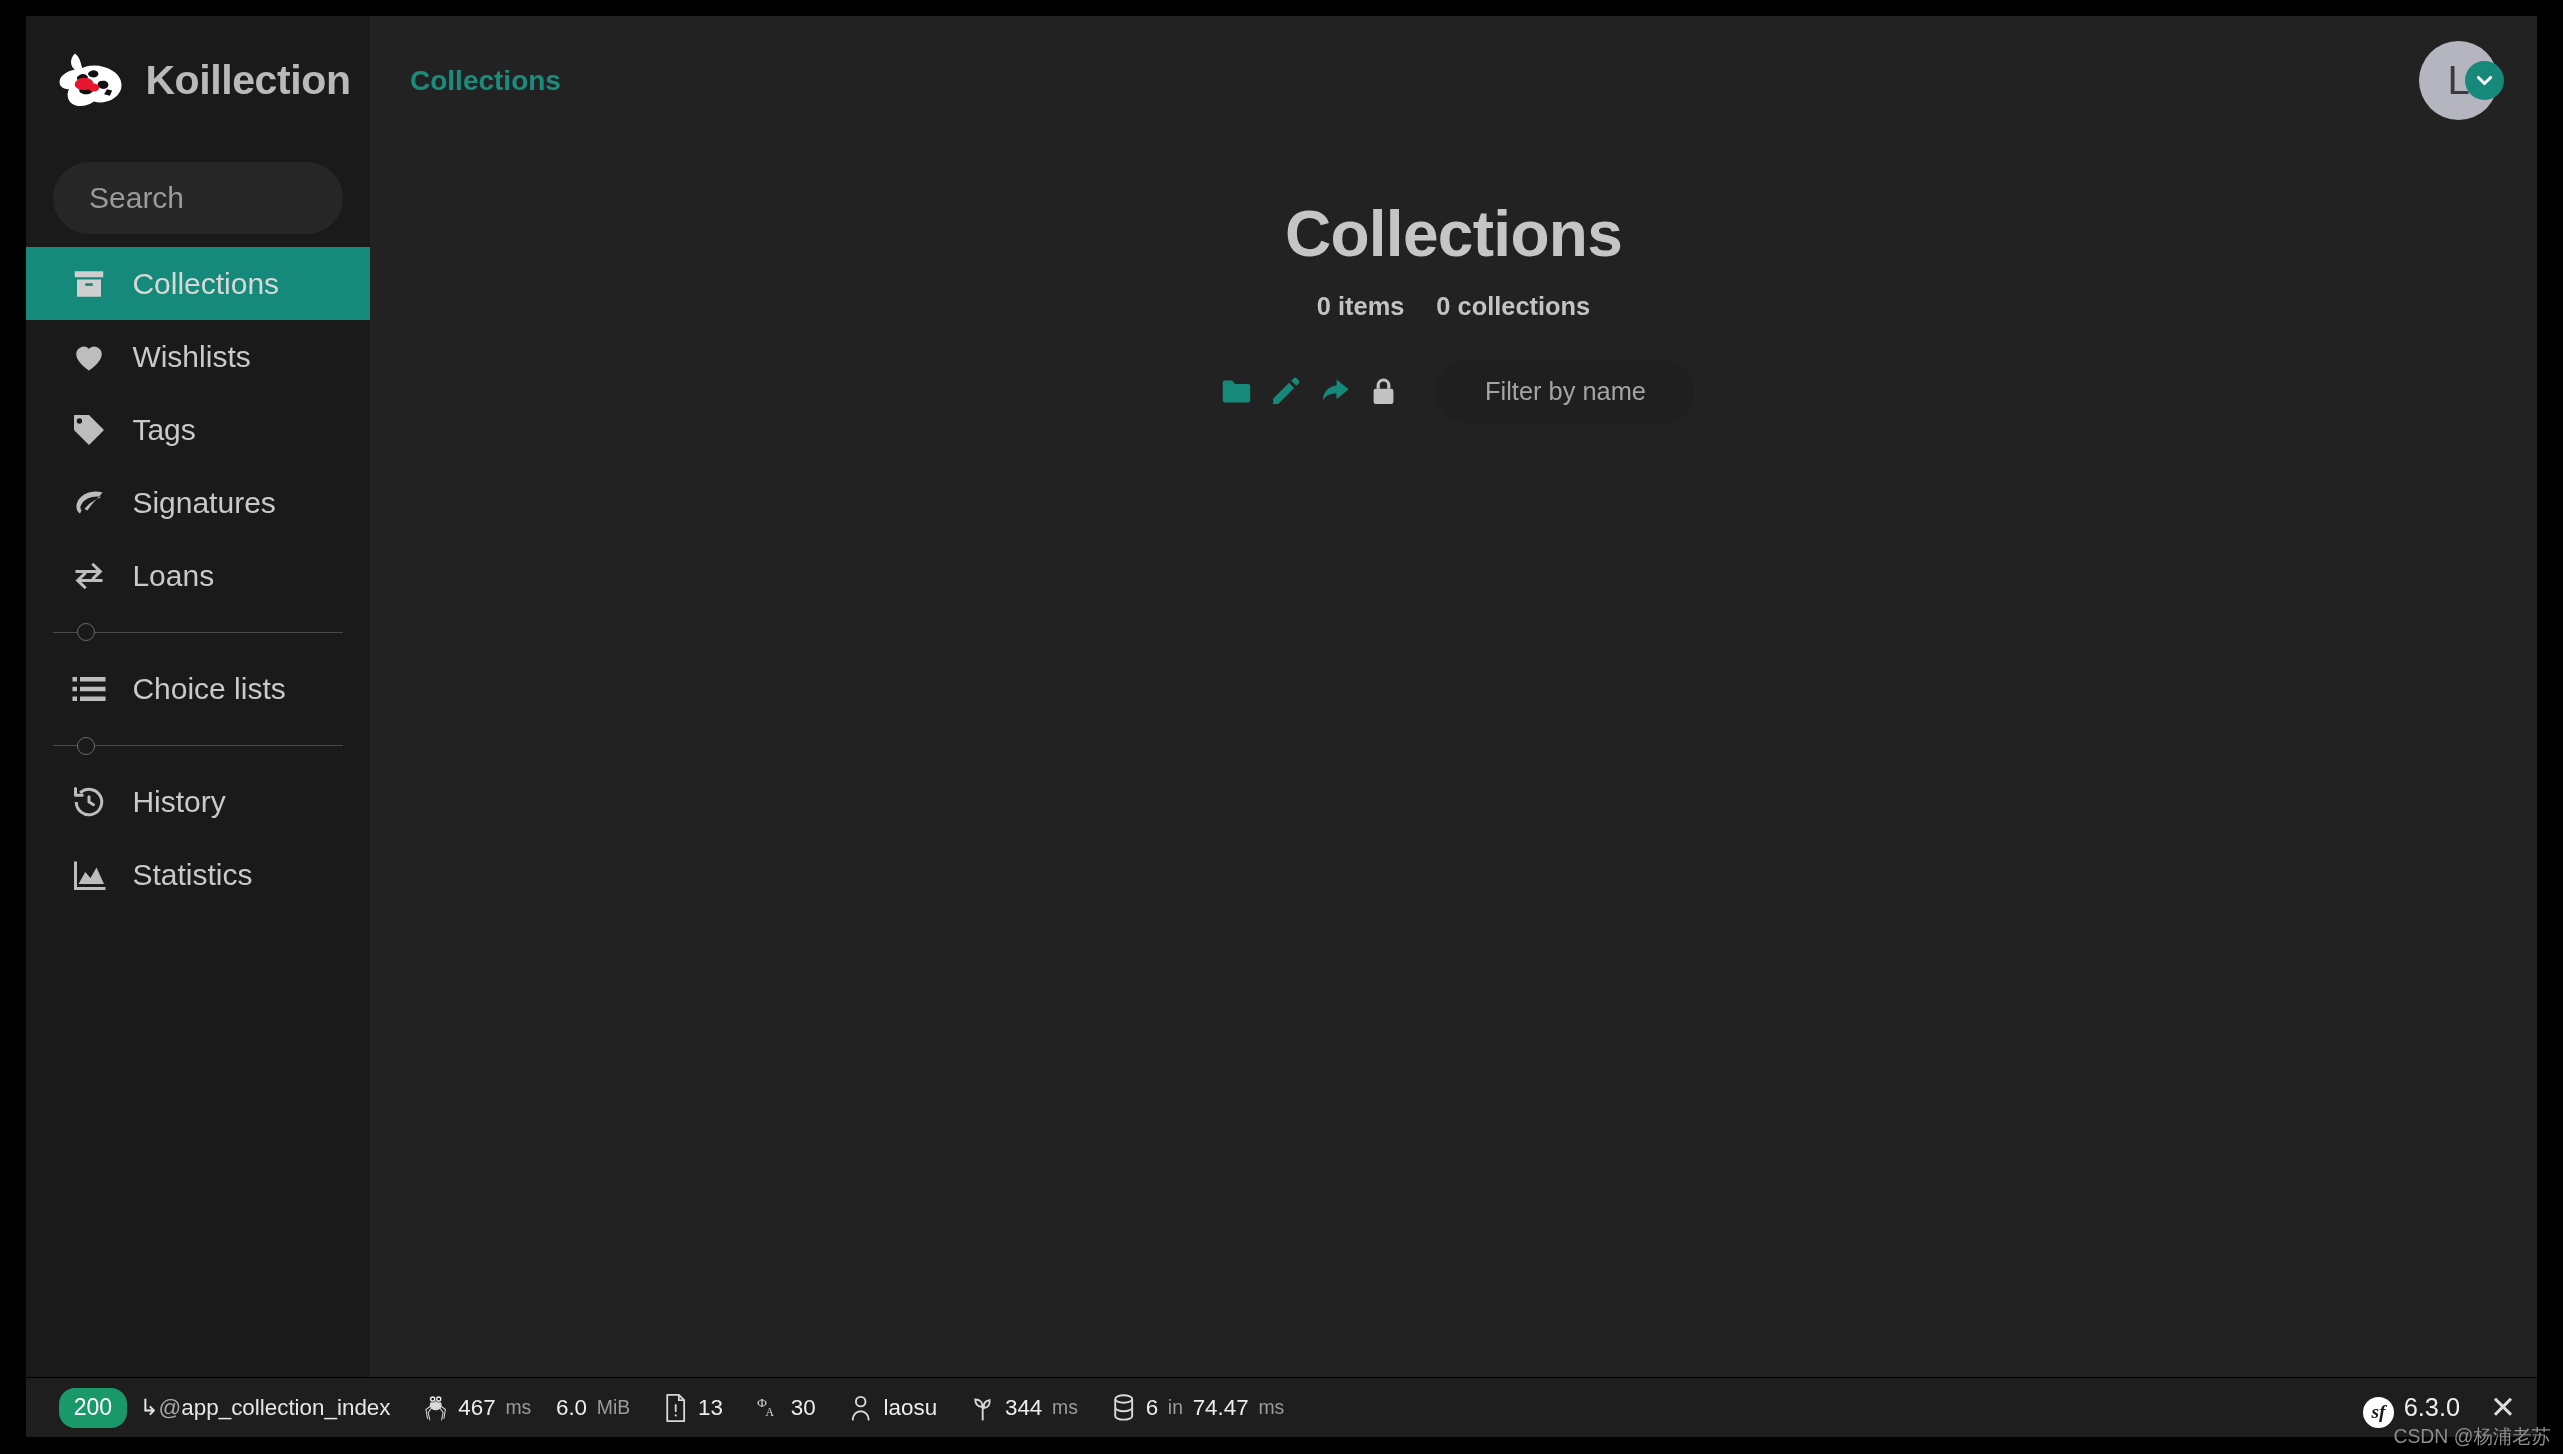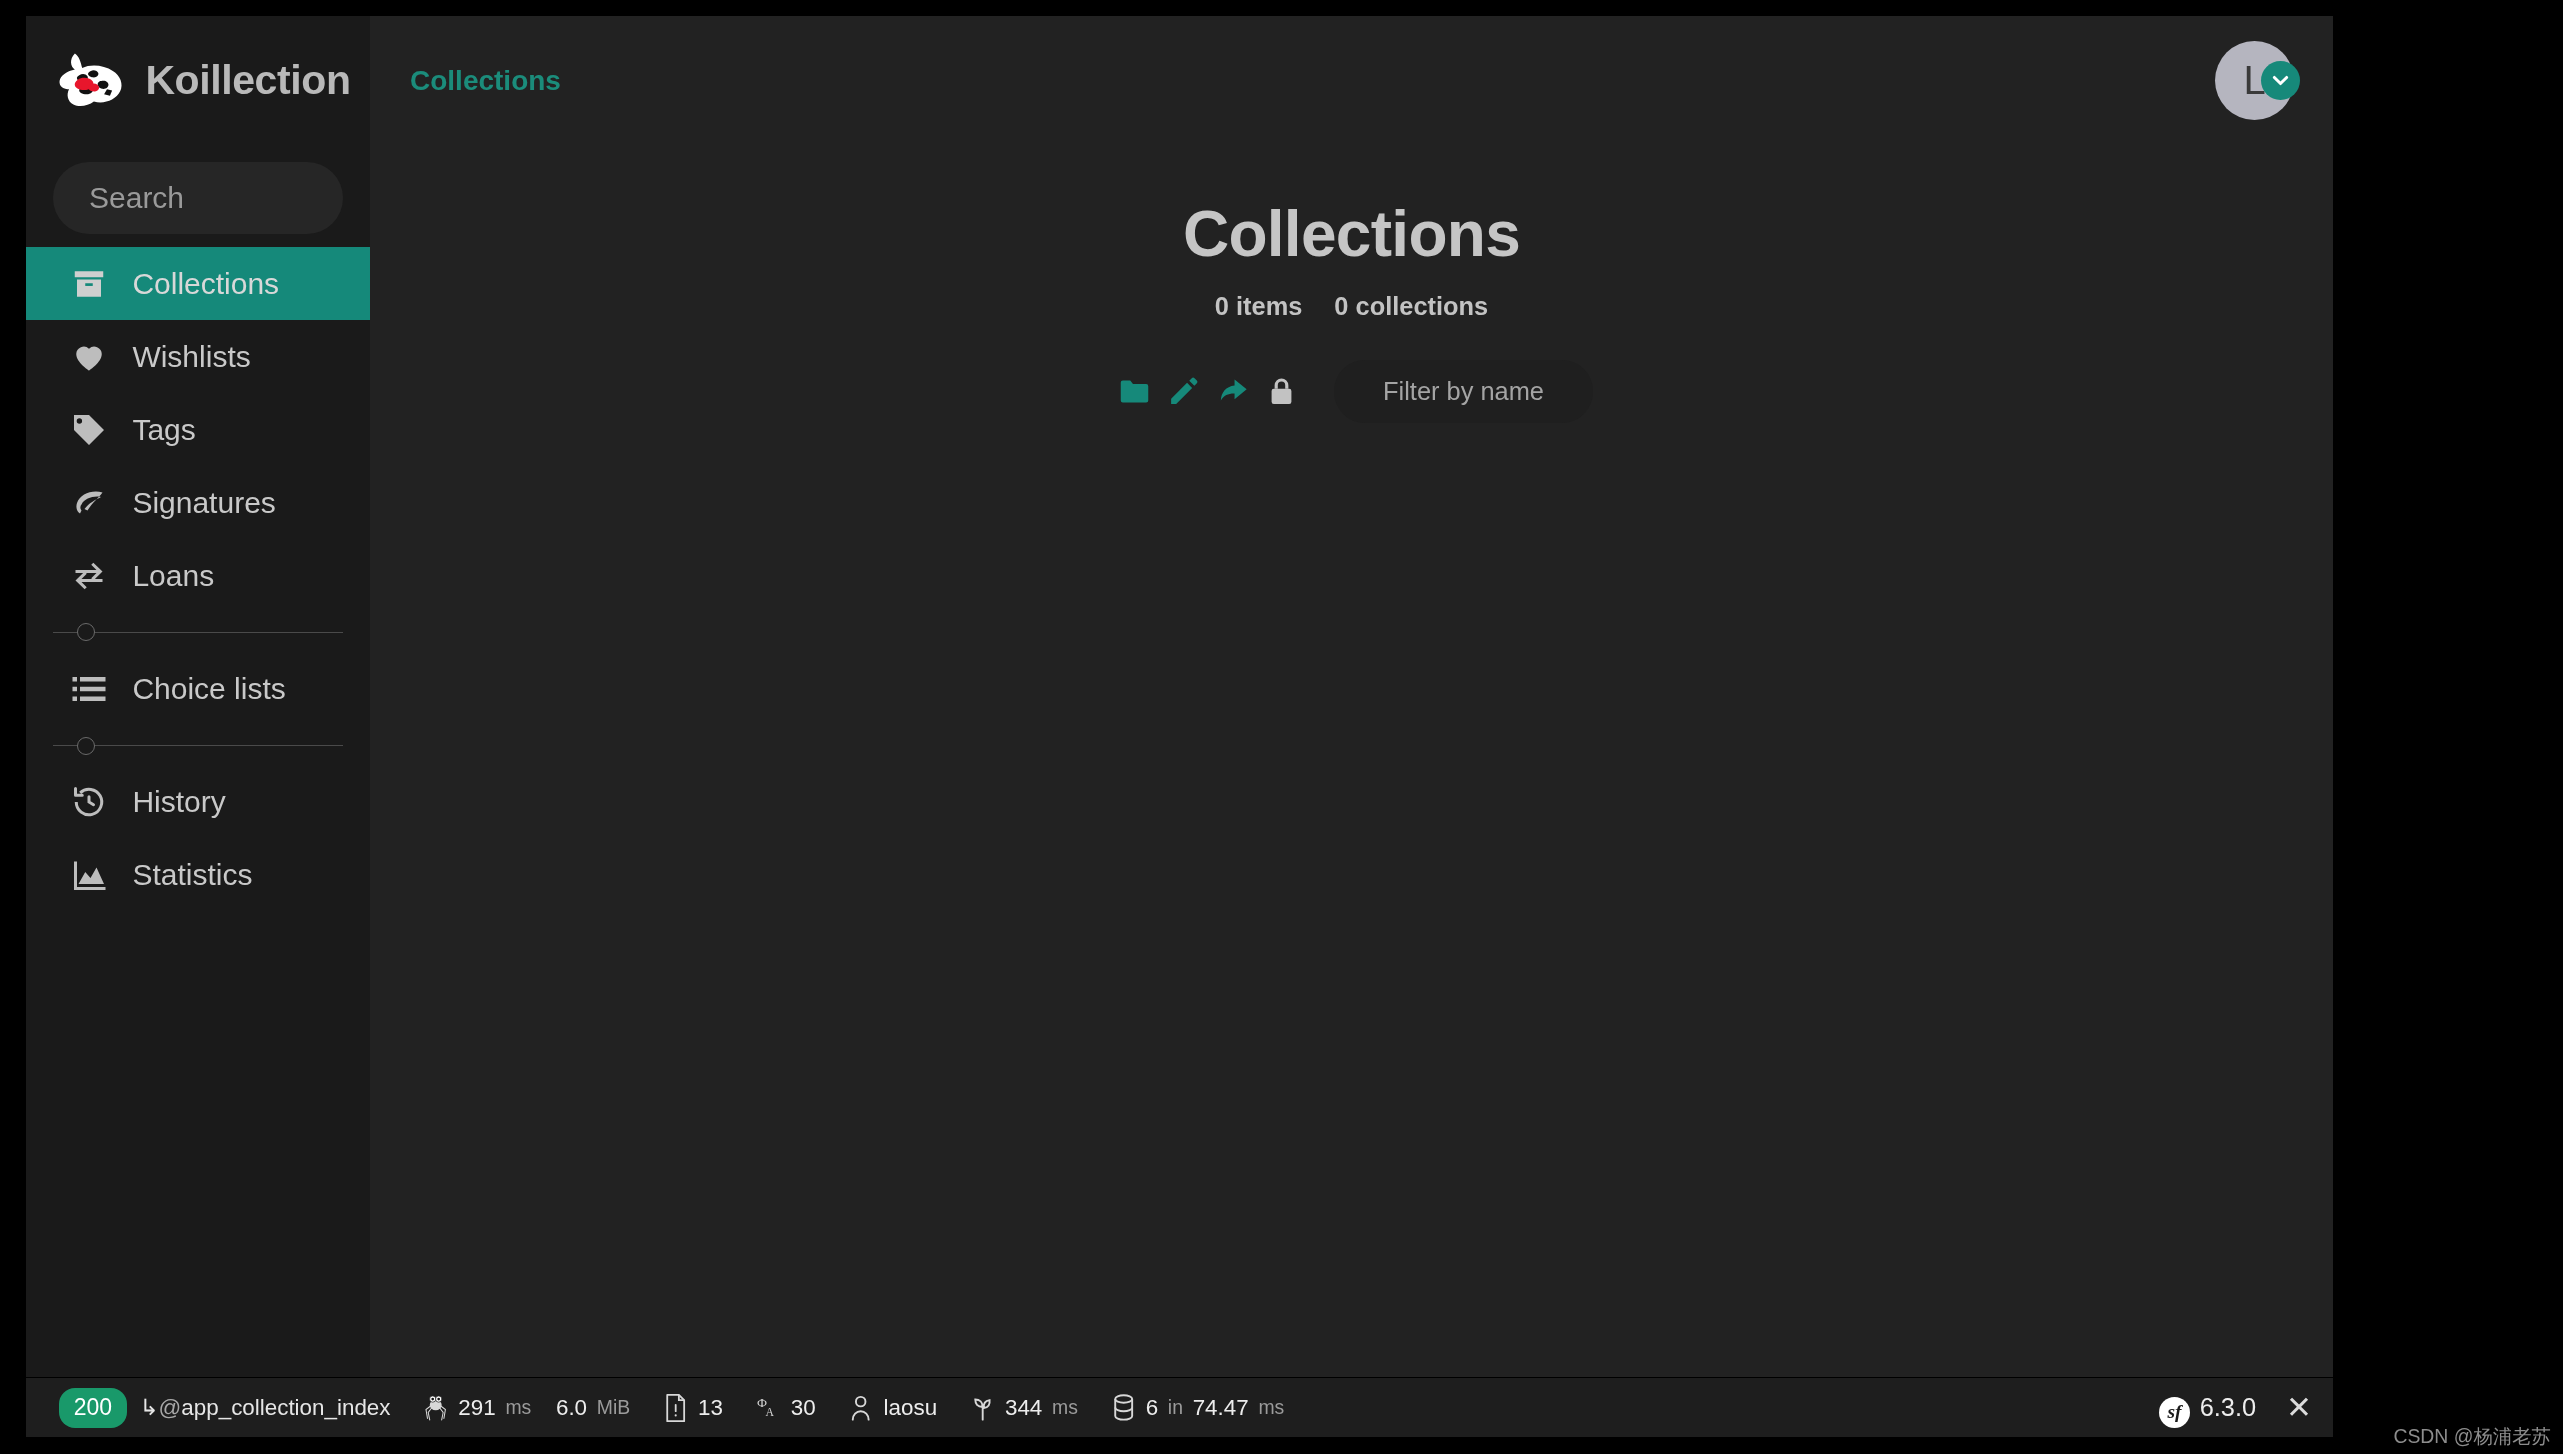--- a/index.html
+++ b/index.html
@@ -7,21 +7,21 @@
     width: 2563px; height: 1454px;
     background: #000000;
     font-family: "Liberation Sans", sans-serif;
     overflow: hidden;
   }
 
   
   #app {
     position: absolute;
     left: 26px; top: 16.4px;
-    width: 2307px; height: 1421px;
+    width: 2511px; height: 1421px;
     display: flex; flex-direction: column;
     background: #222222;
     overflow: hidden;
   }
 
   .body-row { flex: 1; display: flex; min-height: 0; }
 
   
   #sidebar {
     width: 344px; flex: 0 0 344px;
@@ -384,21 +384,21 @@
           <path d="M13 18 L7 26 L9 36" stroke-linecap="round"></path>
           <path d="M22 16 L30 22 L28 34" stroke-linecap="round"></path>
           <path d="M21 18 L27 26 L25 36" stroke-linecap="round"></path>
           <ellipse cx="17" cy="16" rx="8" ry="7" fill="#d8d8d8" stroke="none"></ellipse>
           <circle cx="13" cy="8" r="4.2" fill="#ffffff" stroke="#222" stroke-width="1"></circle>
           <circle cx="21" cy="8" r="4.2" fill="#ffffff" stroke="#222" stroke-width="1"></circle>
           <circle cx="13" cy="8" r="1.8" fill="#111" stroke="none"></circle>
           <circle cx="21" cy="8" r="1.8" fill="#111" stroke="none"></circle>
         </svg>
       </span>
-      <span class="sf-val">291</span>
+      <span class="sf-val">467</span>
       <span class="sf-unit">ms</span>
       <span class="sf-val" style="margin-left:15px">6.0</span>
       <span class="sf-unit">MiB</span>
     </div>
 
     <div class="sf-block">
       <span class="sf-icon">
         <svg viewBox="0 0 24 28" fill="none" stroke="#d8d8d8" stroke-width="1.7">
             <path d="M4 1.5h11l5 5v20H4z" stroke-linejoin="round"></path>
             <path d="M15 1.5v5h5"></path>

